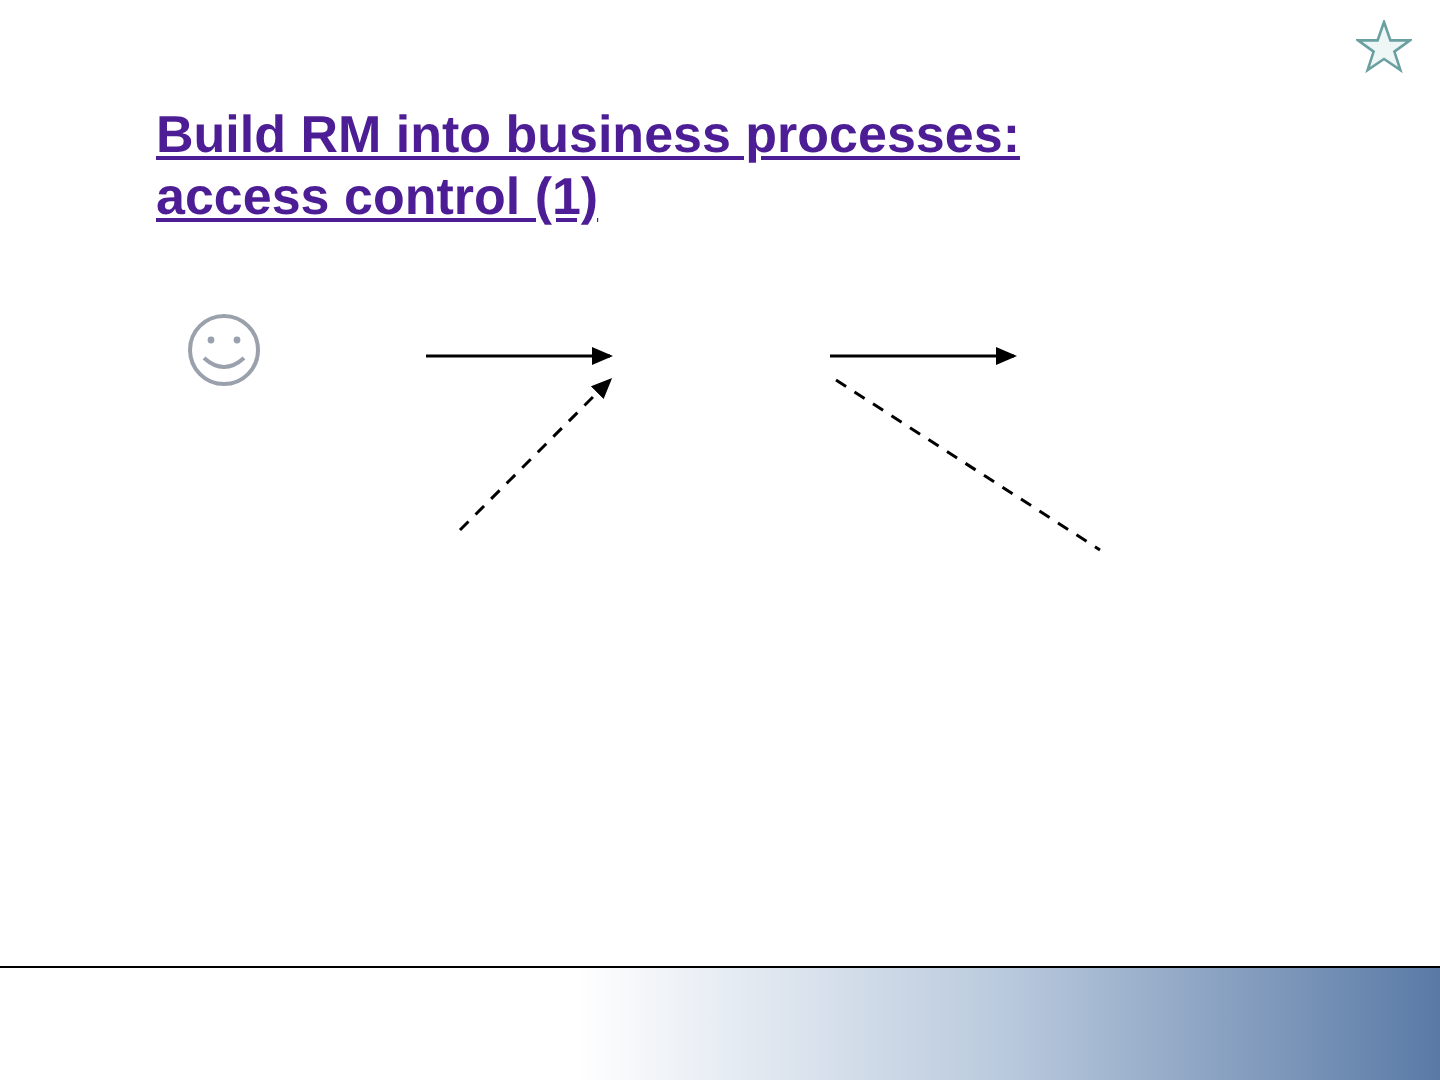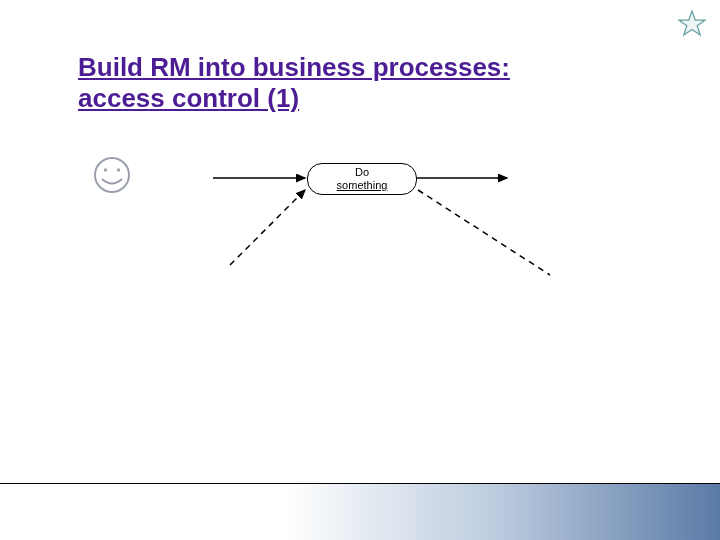--- a/index.html
+++ b/index.html
@@ -100,20 +100,16 @@
       <marker id="ah" markerWidth="8" markerHeight="8" refX="6" refY="3" orient="auto">
         <path d="M0,0 L7,3 L0,6 Z" fill="#000"></path>
       </marker>
     </defs>
     <line x1="213" y1="178" x2="305" y2="178" stroke="#000" stroke-width="1.5" marker-end="url(#ah)"></line>
     <line x1="415" y1="178" x2="507" y2="178" stroke="#000" stroke-width="1.5" marker-end="url(#ah)"></line>
     <line x1="230" y1="265" x2="305" y2="190" stroke="#000" stroke-width="1.5" stroke-dasharray="6 5" marker-end="url(#ah)"></line>
     <line x1="418" y1="190" x2="550" y2="275" stroke="#000" stroke-width="1.5" stroke-dasharray="6 5"></line>
   </svg>
 
-  <div class="process-box">
-    <span>Do</span>
-    <span class="uline">something</span>
-  </div>
 
   <div class="bottom-bar"></div>
 
 </div>
 
 </body></html>

